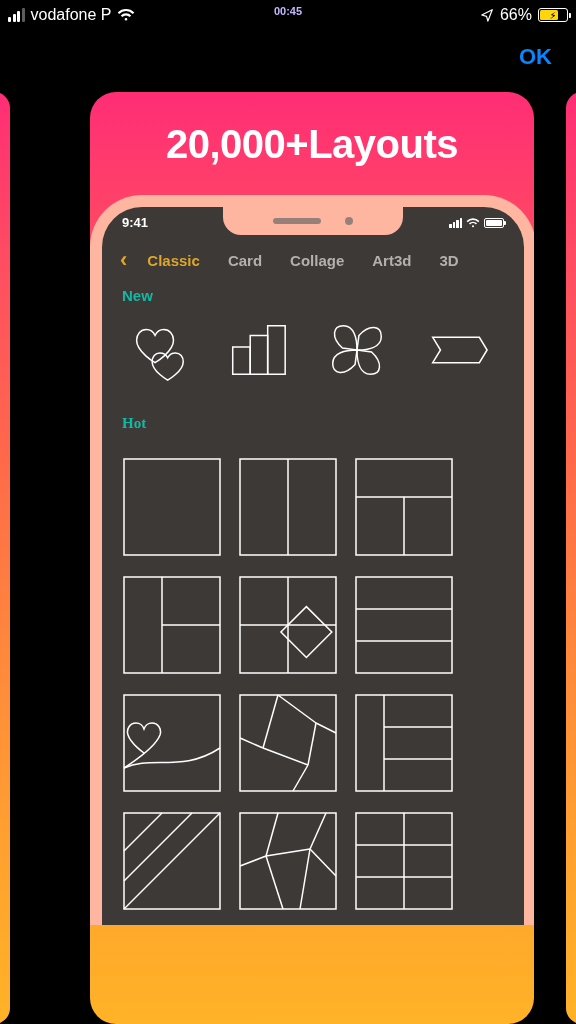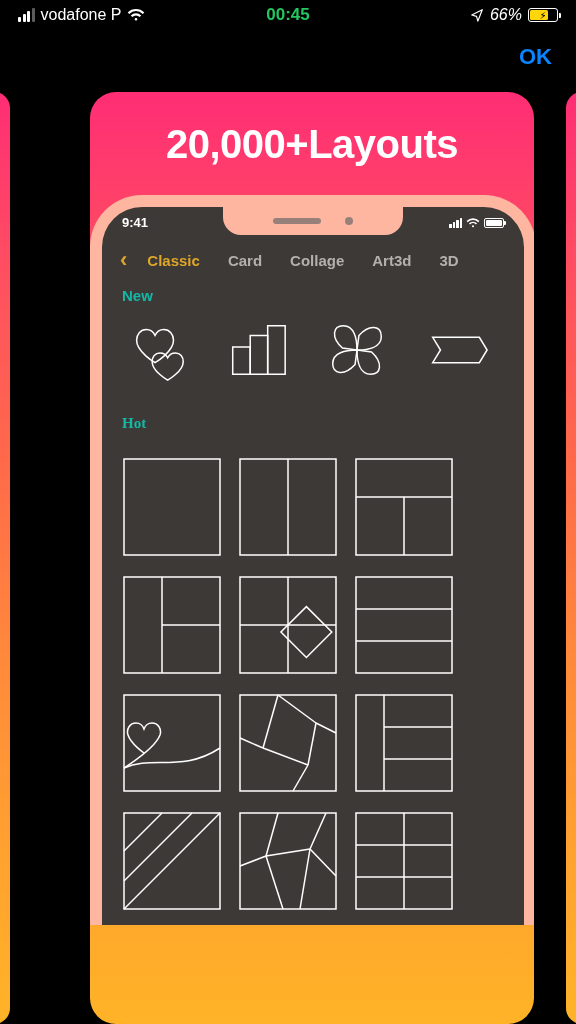--- a/index.html
+++ b/index.html
@@ -1,33 +1,33 @@
 <!DOCTYPE html>
 <html><head>
 <meta charset="utf-8">
 <style>
   * { box-sizing: border-box; margin: 0; padding: 0; }
   html, body { width: 576px; height: 1024px; background: #000; font-family: -apple-system, "Helvetica Neue", Arial, sans-serif; overflow: hidden; }
-  .status-bar { height: 30px; display: flex; align-items: center; justify-content: space-between; padding: 0 18px; color: #fff; font-size: 16px; font-weight: 500; }
+  .status-bar { height: 30px; display: flex; align-items: center; justify-content: space-between; padding: 0 8px; color: #fff; font-size: 16px; font-weight: 500; }
   .status-left { display: flex; align-items: center; gap: 6px; }
   .status-right { display: flex; align-items: center; gap: 6px; }
   .signal-bars { display: inline-flex; align-items: flex-end; gap: 1.5px; }
   .signal-bars span { width: 3px; background: #fff; border-radius: 1px; }
   .signal-bars span:nth-child(1){height:5px}
   .signal-bars span:nth-child(2){height:8px}
   .signal-bars span:nth-child(3){height:11px}
   .signal-bars span:nth-child(4){height:14px;background:#5c5c5c}
   .wifi-ic { width:18px; height:14px; }
-  .clock { position:absolute; left:50%; transform:translateX(-50%); font-size:17px; font-weight:600; color:#22c55e; top:5px;}
+  .clock { position:absolute; left:50%; transform:translateX(-50%); font-size:11px; font-weight:600; color:#c4b5fd; top:5px;}
   .loc-ic { width:14px;height:14px; }
   .battery { position:relative; width:30px; height:14px; border:1.5px solid #fff; border-radius:3px; display:flex; align-items:center; }
   .battery::after{content:"";position:absolute;right:-4px;top:3.5px;width:2.5px;height:5px;background:#fff;border-radius:0 1px 1px 0;}
   .battery-fill{position:absolute;left:1px;top:1px;bottom:1px;width:66%;background:#ffd60a;border-radius:1.5px;}
   .battery-bolt{position:absolute;left:50%;top:50%;transform:translate(-50%,-50%);font-size:10px;color:#000;}
-  .pct{font-size:16px;font-style:italic;}
+  .pct{font-size:16px;}
   .nav-row{height:54px;display:flex;justify-content:flex-end;align-items:center;padding:0 24px;}
   .ok-btn{color:#0a84ff;font-size:22px;font-weight:600;background:none;border:none;text-align:center;}
   .promo-area{position:relative;height:calc(1024px - 30px - 54px);}
   .promo-card{position:absolute;background:linear-gradient(180deg,#ff2d75 0%,#ff5060 20%,#ff6a4a 40%,#ff883c 60%,#ffa030 80%,#ffb327 100%);border-radius:26px;color:#fff;overflow:hidden;}
   .promo-left{left:-22px;top:8px;bottom:0;width:32px;}
   .promo-right{right:-22px;top:8px;bottom:0;width:32px;}
   .promo-main{left:42px;right:42px;top:8px;bottom:0;padding-top:30px;text-align:center;margin-left:48px;}
   .promo-title{font-size:40px;font-weight:800;letter-spacing:-0.5px;margin-bottom:6px;}
   .promo-sub{font-size:25px;font-weight:700;letter-spacing:-0.3px;}
   .phone-frame{margin:28px auto 0;width:446px;height:730px;border:12px solid #ffb6a0;border-bottom:none;border-radius:52px 52px 0 0;background:#3d3936;position:relative;overflow:hidden;}

